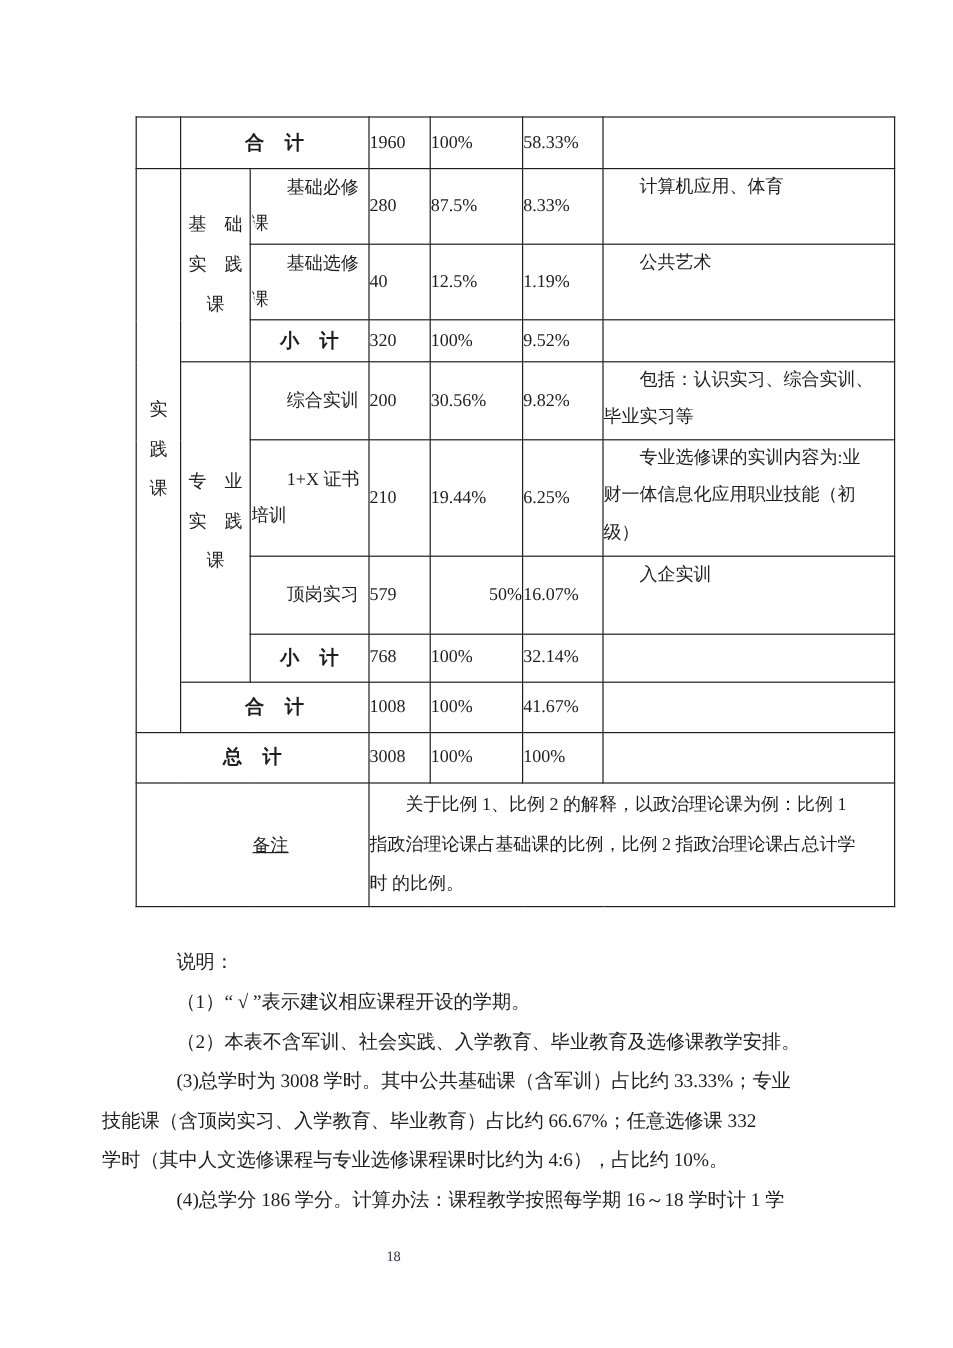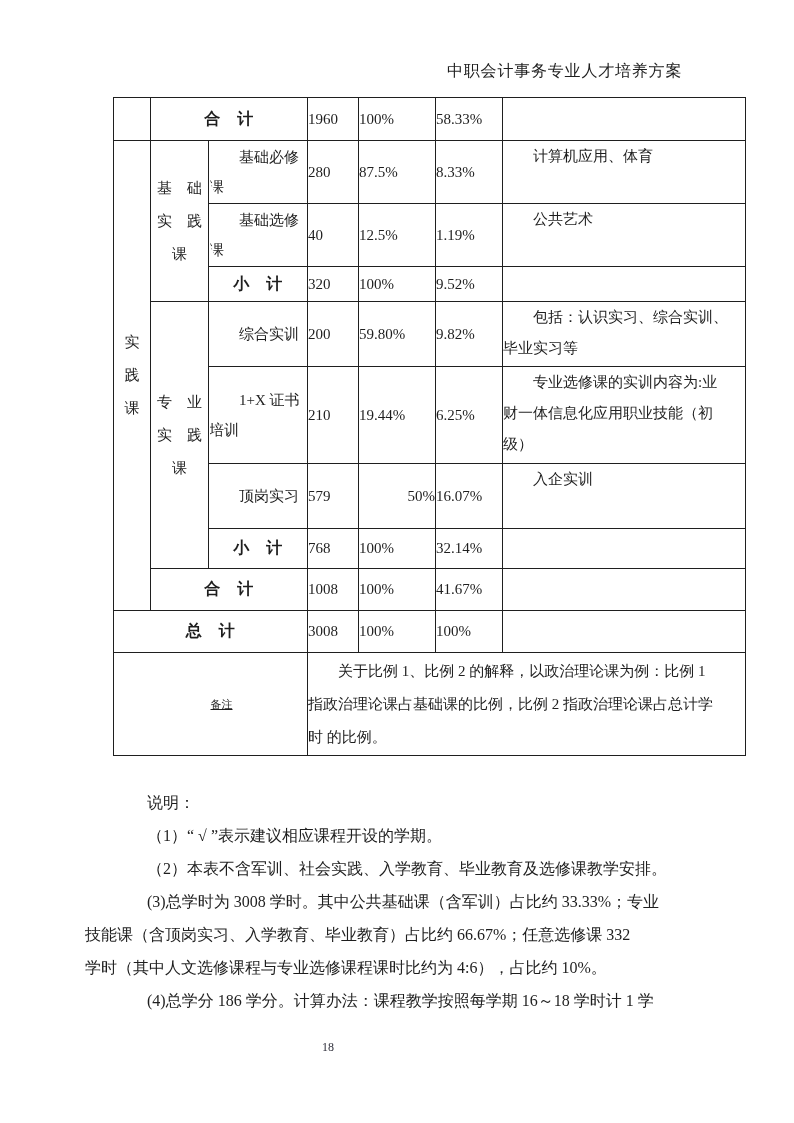--- a/index.html
+++ b/index.html
@@ -22,21 +22,21 @@
   }
   .clabel {
     vertical-align:middle; font-size:15px; line-height:30px;
     padding:0 8px; text-indent:2em;border-radius:27px;
   }
   .blabel {
     font-weight:bold; text-align:center; vertical-align:middle;
     font-size:16px; letter-spacing:0.5px;
   }
   .plain-center {
-    text-align:center; vertical-align:middle; font-size:11px; text-indent:2em;text-decoration:underline;
+    text-align:center; vertical-align:middle; font-size:15px; text-indent:2em;text-decoration:underline;
   }
   .num { font-size:15px; vertical-align:middle; padding-left:7px; }
   .num-right { font-size:15px; vertical-align:middle; text-align:right; padding-right:4px; }
   .remark {
     vertical-align:top; font-size:15px; line-height:31px;
     padding:3px 6px 0 6px; text-indent:2em; white-space:pre-wrap;
   }
   .note-content {
     vertical-align:middle; font-size:15px; line-height:33px;
     padding:0 8px; text-indent:2em; white-space:pre-wrap;
@@ -49,21 +49,20 @@
   .page-number {
     position:absolute; top:1040px; left:0; width:656px; text-align:center;
     font-size:12px; color:#2e2e3a;
   }
 </style>
 </head>
 <body>
 
 <div class="sheet">
 
-  <div class="header-title">中职会计事务专业人才培养方案</div>
 
   <table class="course">
     <colgroup>
       <col style="width:37px">
         <col style="width:58px">
         <col style="width:99px">
       <col style="width:51px">
         <col style="width:77px">
         <col style="width:67px">
       <col style="width:243px">
@@ -103,21 +102,21 @@
         <td class="num">100%</td>
         <td class="num">9.52%</td>
         <td class="remark"></td>
       </tr>
       <tr style="height:65px">
         <td rowspan="4" class="vlabel">专　业
 实　践
 课</td>
         <td class="clabel">综合实训</td>
         <td class="num">200</td>
-        <td class="num">59.80%</td>
+        <td class="num">30.56%</td>
         <td class="num">9.82%</td>
         <td class="remark">包括：认识实习、综合实训、
 毕业实习等</td>
       </tr>
       <tr style="height:97px">
         <td class="clabel">1+X 证书培训</td>
         <td class="num">210</td>
         <td class="num">19.44%</td>
         <td class="num">6.25%</td>
         <td class="remark">专业选修课的实训内容为:业

